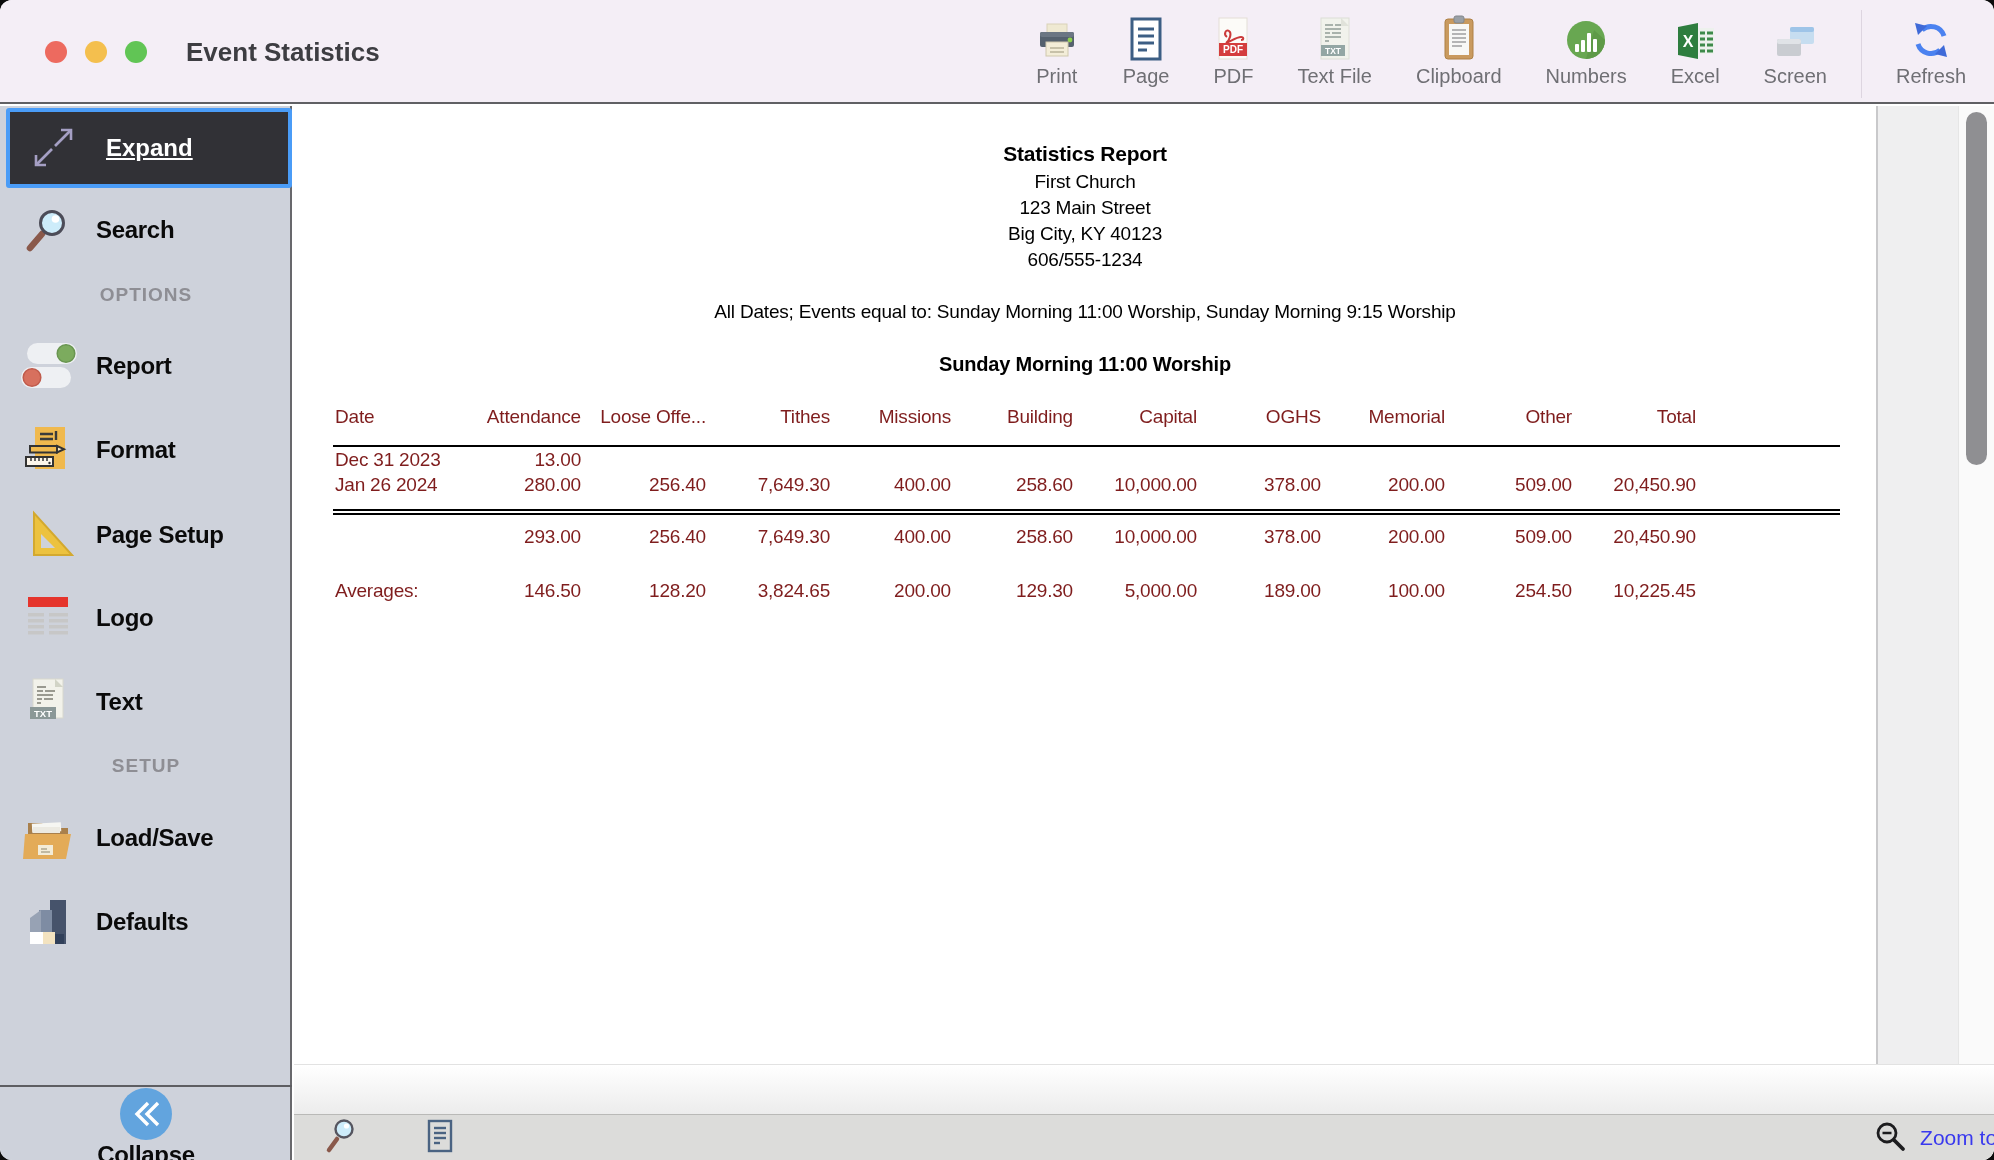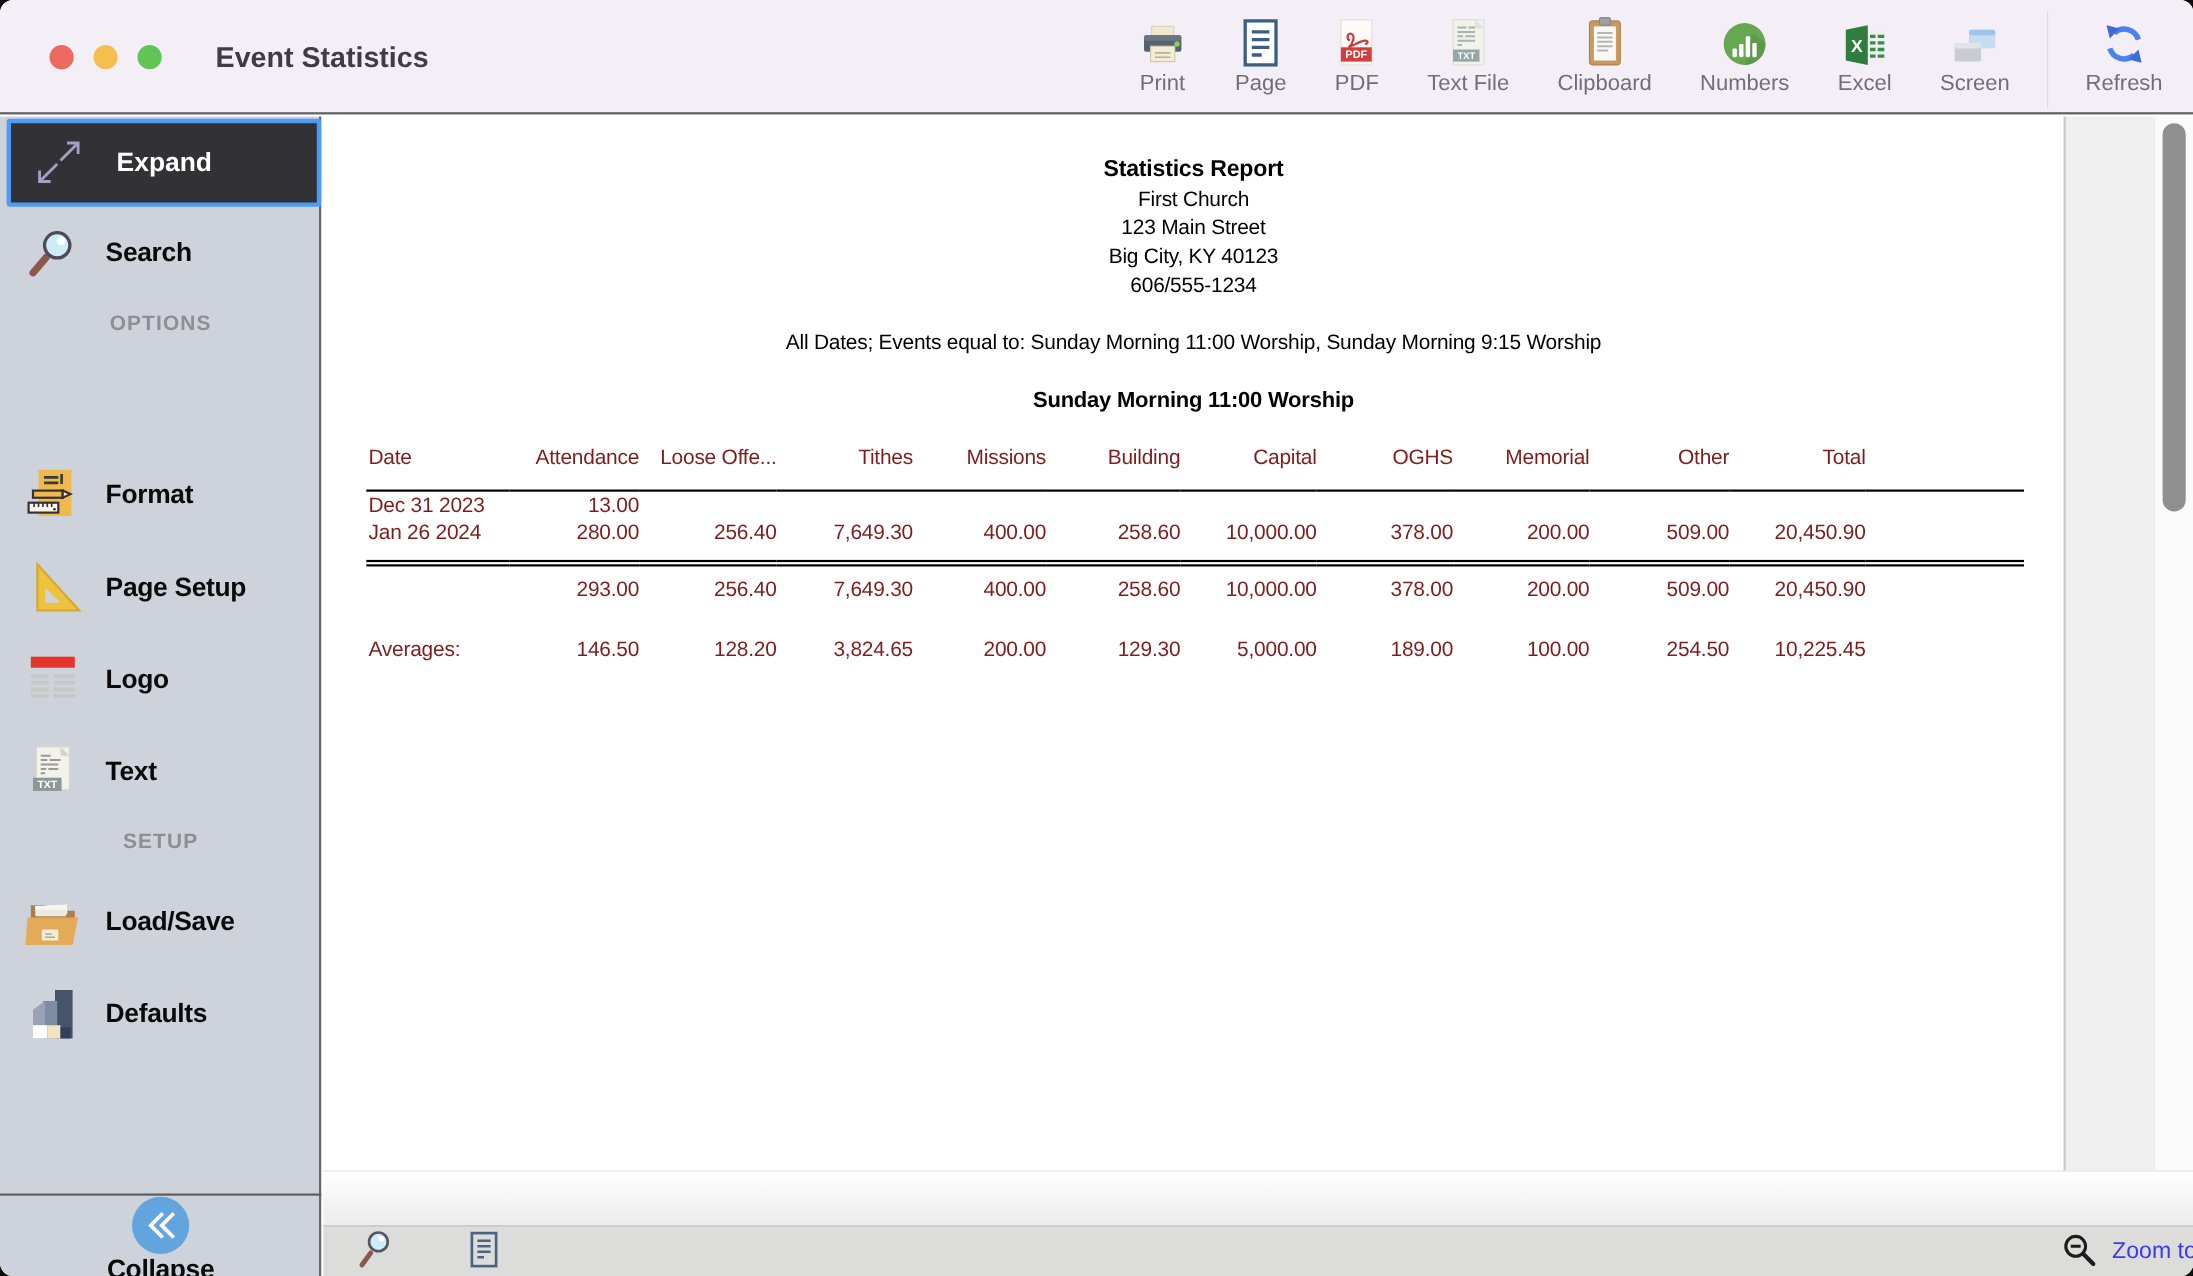--- a/index.html
+++ b/index.html
@@ -6,36 +6,36 @@
   html,body { width:1994px; height:1160px; background:#0b0b0b;
               font-family:"Liberation Sans","DejaVu Sans",sans-serif; }
   .window { position:absolute; inset:0; border-radius:12px; overflow:hidden; background:#fff; }
 
   
   .titlebar { position:absolute; left:0; top:0; width:1994px; height:104px;
               background:#f4eef6; border-bottom:2px solid #606064; }
   .traffic { position:absolute; left:45px; top:41px; display:flex; gap:18px; }
   .light { width:22px; height:22px; border-radius:50%; }
   .window-title { position:absolute; left:186px; top:0; height:104px; line-height:104px;
-                  font-size:26px; font-weight:bold; color:#3d3d42;margin-left:10px; }
+                  font-size:26px; font-weight:bold; color:#3d3d42; }
   .toolbar { position:absolute; right:0; top:0; height:104px; display:flex;
              align-items:flex-start; gap:44px; padding:10px 28px 0 0; }
   .tbitem { display:flex; flex-direction:column; align-items:center; gap:3px; cursor:default; }
   .tbicon { height:52px; display:flex; align-items:flex-end; justify-content:center; }
   .tblabel { font-size:20px; color:#6f6f74; white-space:nowrap; }
   .tbdivider { width:1px; height:88px; background:#ddd5e0; margin:0 -10px; }
 
   
   .sidebar { position:absolute; left:0; top:106px; width:292px; height:1054px;
              background:#ced2db; border-right:2px solid #68686c; }
   .expand-item { position:absolute; left:6px; top:2px; width:286px; height:80px;
                  background:#313136; border:4px solid #4a9cf7; border-radius:3px;
                  display:flex; align-items:center; }
   .expand-item .icon-box { width:88px; }
-  .expand-label { color:#ffffff; font-weight:bold; font-size:24px; margin-left:8px; }
+  .expand-label { color:#ffffff; font-weight:bold; font-size:24px; margin-left:8px;text-decoration:underline; }
   .side-item { position:absolute; left:0; width:292px; height:66px; display:flex; align-items:center; }
   .icon-box { width:96px; display:flex; justify-content:center; align-items:center; flex:none; }
   .side-label { font-size:24px; font-weight:bold; color:#0a0a0a; letter-spacing:-0.3px; white-space:nowrap; }
   .section-header { position:absolute; width:292px; height:28px; text-align:center;
                     font-size:19px; font-weight:bold; color:#8e8e94; letter-spacing:1px; }
   .collapse-bar { position:absolute; left:0; top:979px; width:292px; height:75px;
                   border-top:2px solid #5e5e62; display:flex; align-items:center;flex-direction:column; }
 
   
   .content { position:absolute; left:294px; top:106px; width:1700px; height:1054px; background:#fff; }
@@ -215,20 +215,31 @@
           <line x1="19" y1="29" x2="7" y2="43" stroke="#8a594b" stroke-width="6.5" stroke-linecap="round"></line>
           <circle cx="29" cy="18" r="11.5" fill="#cdecfa" stroke="#4c4c58" stroke-width="3"></circle>
           <circle cx="32.5" cy="14" r="3.8" fill="#ffffff"></circle>
         </svg>
       </span>
       <span class="side-label">Search</span>
     </div>
 
     <div class="section-header" style="top:178px">OPTIONS</div>
 
+    <div class="side-item" style="top:227px">
+      <span class="icon-box">
+        <svg width="66" height="52" viewBox="0 0 66 52">
+          <rect x="12" y="3" width="50" height="21" rx="10.5" fill="#eef0f3"></rect>
+          <circle cx="51" cy="13.5" r="8.8" fill="#7cab5e" stroke="#699551" stroke-width="1.5"></circle>
+          <rect x="6" y="27" width="50" height="21" rx="10.5" fill="#eef0f3"></rect>
+          <circle cx="17" cy="37.5" r="8.8" fill="#d7705e" stroke="#c05b4b" stroke-width="1.5"></circle>
+        </svg>
+      </span>
+      <span class="side-label">Report</span>
+    </div>
 
     <div class="side-item" style="top:311px">
       <span class="icon-box">
         <svg width="52" height="52" viewBox="0 0 52 52">
           <rect x="13" y="3" width="30" height="42" fill="#f0b94e"></rect>
           <path d="M18 10 h13 M18 15 h13 M34 7 v9" stroke="#3b3b3b" stroke-width="2.4" fill="none"></path>
           <rect x="8" y="22" width="27" height="6.5" fill="#f0b94e" stroke="#333" stroke-width="2"></rect>
           <polygon points="35,22 42,25.2 35,28.5" fill="#f7e9c8" stroke="#333" stroke-width="2"></polygon>
           <rect x="4" y="33" width="27" height="9" fill="#fdf6ea" stroke="#333" stroke-width="2"></rect>
           <path d="M9 33 v4 M13 33 v4 M17 33 v4 M21 33 v4 M25 33 v4" stroke="#333" stroke-width="1.5"></path>

